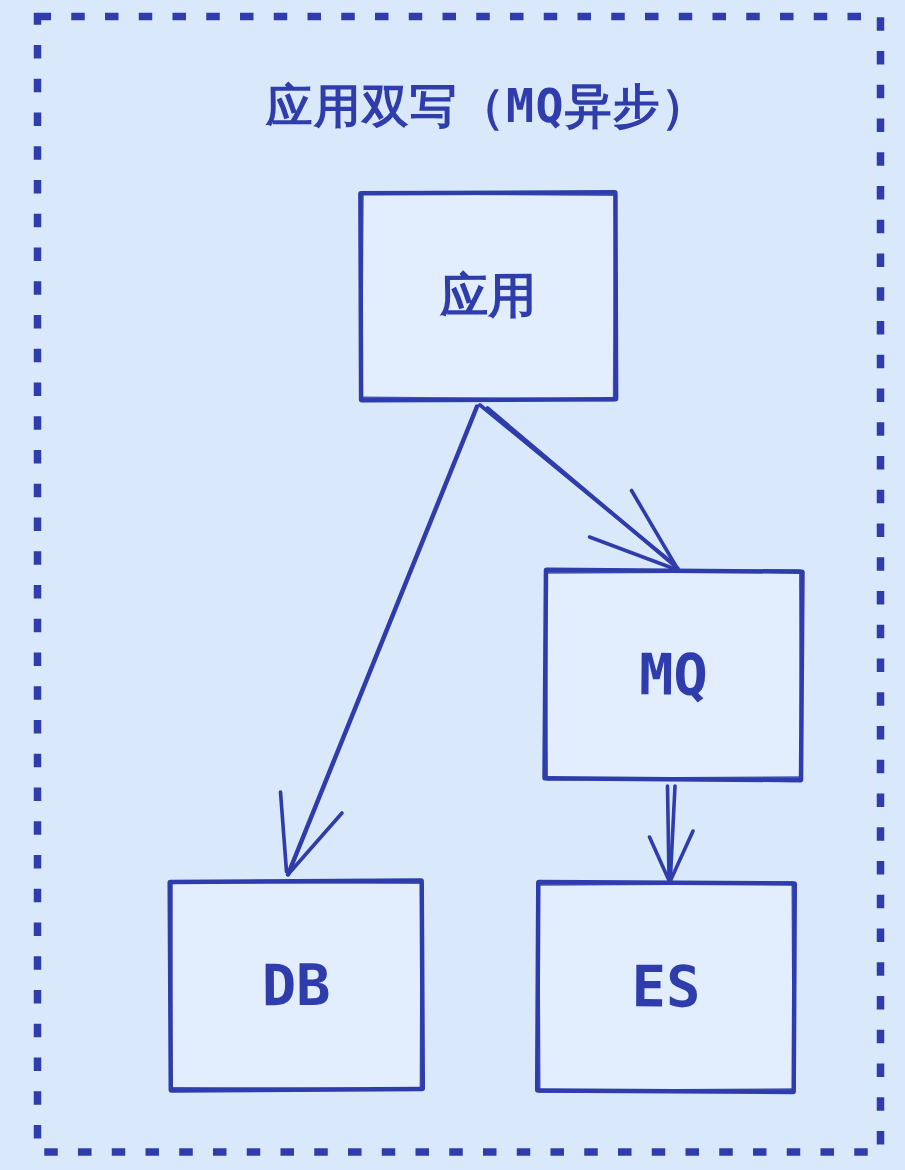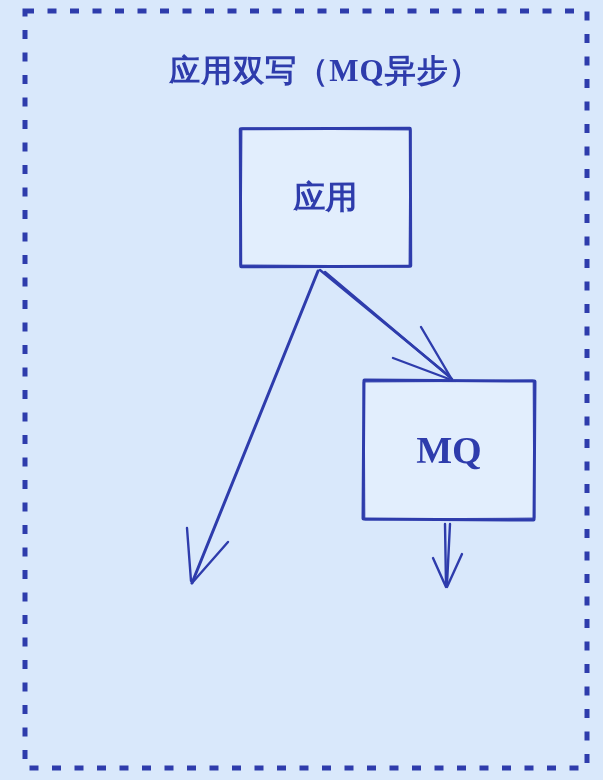--- a/index.html
+++ b/index.html
@@ -12,21 +12,20 @@
   body{
     background:var(--background);
     font-family:"DejaVu Sans Mono","DejaVu Sans",sans-serif;
     overflow:hidden;
   }
   .canvas{
     position:relative;
     width:603px;height:780px;
     background:var(--background);
     overflow:hidden;
-    font-family:Liberation Serif, serif;
   }
   .title{
     position:absolute;
     top:50px;left:25px;width:600px;
     text-align:center;
     font-size:31px;
     font-weight:bold;
     color:var(--ink);
     letter-spacing:1px;
   }
@@ -86,21 +85,27 @@
   <div class="title">应用双写（MQ异步）</div>
 
   <div class="node node-app">
     <span>应用</span>
   </div>
 
   <div class="node node-mq">
     <span>MQ</span>
   </div>
 
+  <div class="node node-db">
+    <span>DB</span>
+  </div>
 
+  <div class="node node-es">
+    <span>ES</span>
+  </div>
 
   <svg class="overlay" viewBox="0 0 603 780" xmlns="http://www.w3.org/2000/svg">
 
     <rect class="frame-rect" x="25" y="11" width="562" height="757"></rect>
 
     <g>
       <path class="stroke" d="M318 271 L192 583"></path>
       <path class="stroke thin" d="M187 528 L191 581"></path>
       <path class="stroke thin" d="M228 542 L192 583"></path>
     </g>

